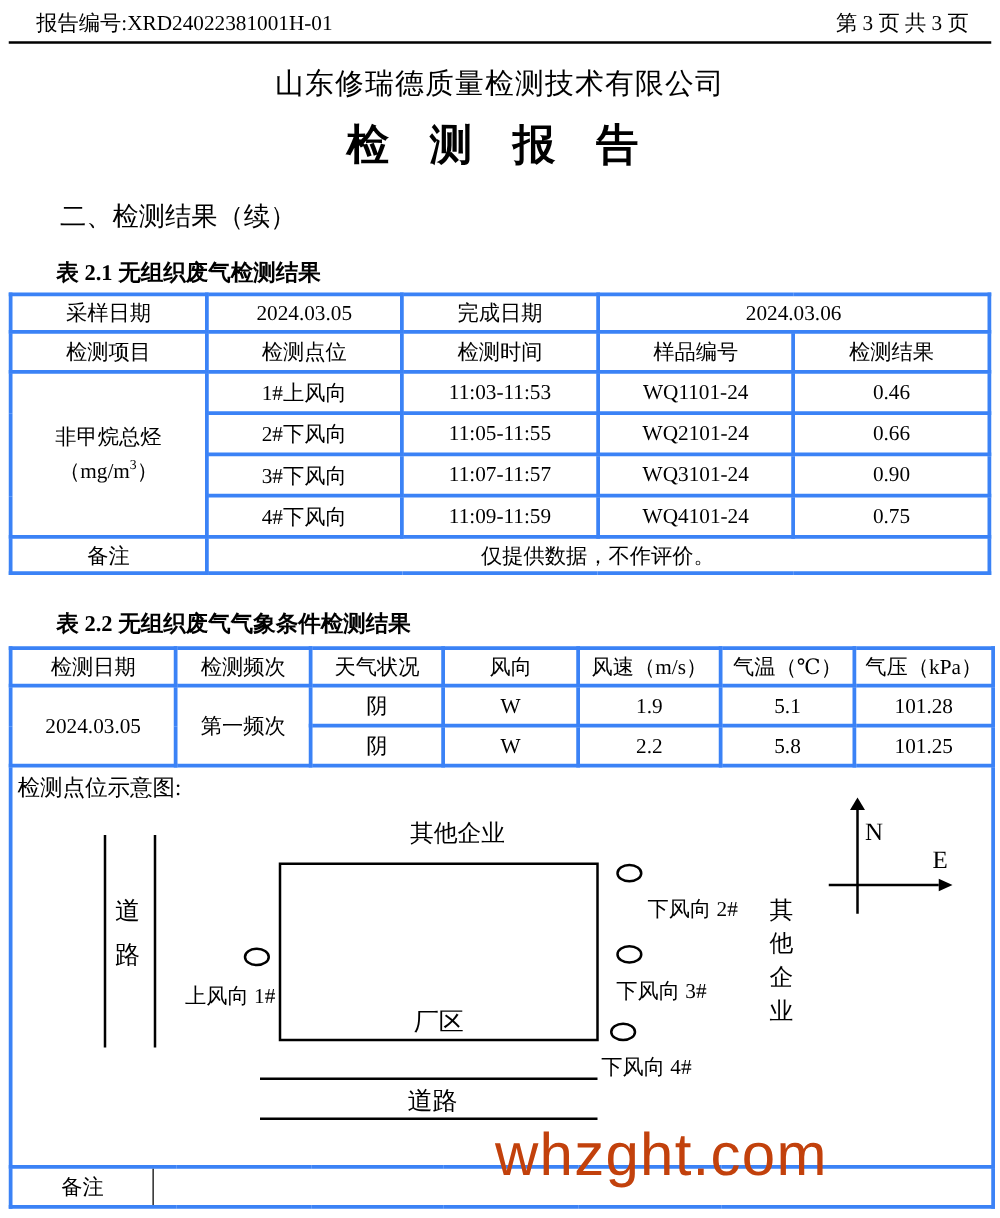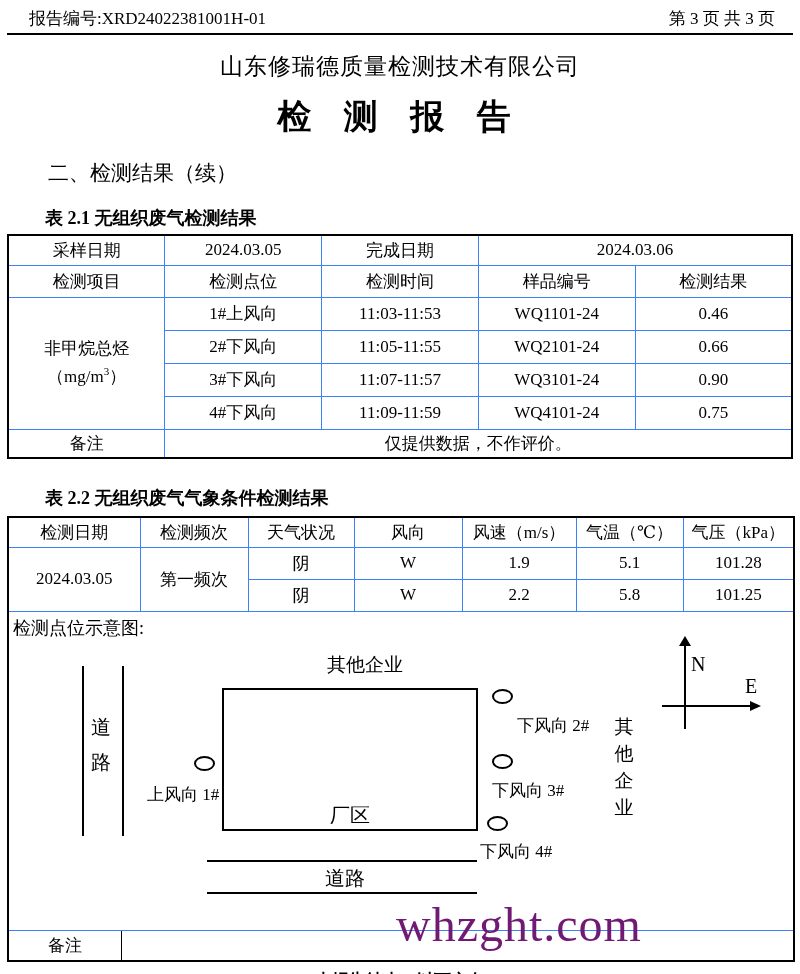--- a/index.html
+++ b/index.html
@@ -25,21 +25,21 @@
   .section { font-size: 21px; margin: 22px 0 0 48px; }
   .tbl-title { font-size: 18px; font-weight: bold; margin: 19px 0 4px 45px; }
   .tbl-title.second { margin-top: 27px; margin-bottom: 6px; }
   
   table {
     width: 786px; margin-left: 7px;
     border-collapse: collapse; table-layout: fixed;
     font-size: 17px; text-align: center;
     border: 2px solid #000;
   }
-  td { border: 1px solid #3b82f6; padding: 0 2px; vertical-align: middle; }
+  td { border: 3px solid #3b82f6; padding: 0 2px; vertical-align: middle; }
   .h30 td { height: 30px; } .h32 td { height: 32px; } .h33 td { height: 33px; } .h29 td { height: 29px; }
   .item-cell div { line-height: 1.55; }
   sup { font-size: 11px; }
   td.nopad { padding: 0; }
   
   .diag { position: relative; height: 318px; font-size: 17px; text-align: left; }
   .diag .abs { position: absolute; white-space: nowrap; }
   .d-label { left: 4px; top: 4px; font-size: 18px; }
   .d-top-label { left: 318px; top: 40px; font-size: 19px; }
   .vline { position: absolute; width: 2px; background: #000; }
@@ -67,22 +67,22 @@
   .road-b1 { left: 198px; top: 248px; width: 270px; }
   .road-b2 { left: 198px; top: 280px; width: 270px; }
   .d-bottom-label { left: 316px; top: 253px; font-size: 20px; }
   
   .remark-flex { display: flex; height: 29px; align-items: stretch; }
   .remark-flex .rl { width: 113px; border-right: 1px solid #000; display: flex; align-items: center; justify-content: center; }
   .remark-flex .rv { flex: 1; }
   
   .watermark {
     position: absolute; left: 396px; top: 897px; z-index: 5;
-    font-family: Liberation Serif, serif;
-    font-size: 48px; color: #701a75; letter-spacing: 1px; white-space: nowrap;
+    font-family: Liberation Sans, sans-serif;
+    font-size: 48px; color: #c2410c; letter-spacing: 1px; white-space: nowrap;
   }
   
   .footer { margin-top: 7px; display: flex; align-items: center; justify-content: center; gap: 13px;
             font-size: 17px; font-weight: bold; }
 </style>
 </head>
 <body>
 
 <div class="hdr">
   <span>报告编号:XRD24022381001H-01</span>

